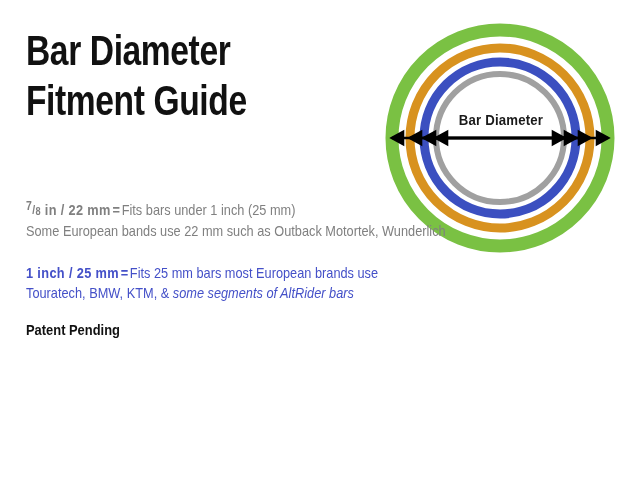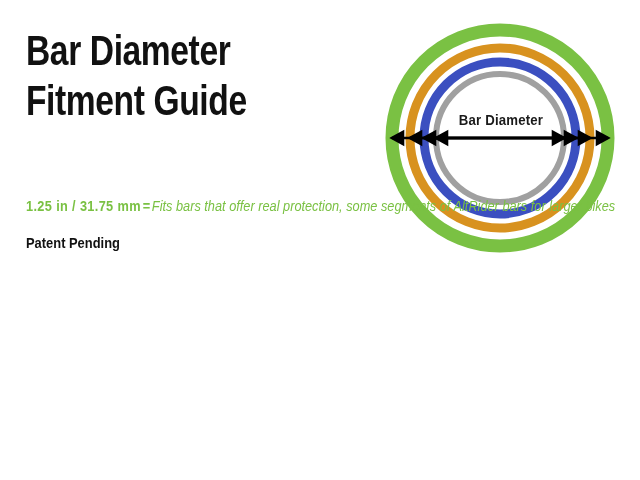--- a/index.html
+++ b/index.html
@@ -146,25 +146,36 @@
         <polygon points="214,124 203,118 203,130"></polygon>
         <polygon points="16,124 27,118 27,130"></polygon>
         <polygon points="232,124 221,118 221,130"></polygon>
       </g>
     </svg>
     <div class="dia-label">Bar Diameter</div>
   </div>
 
   <div class="spec-list">
 
+    <div class="spec gray">
+      <div class="spec-line">
+        <span class="k"><span class="frac"><sup>7</sup>/<sub>8</sub></span><span> in / 22 mm</span></span><span class="eq">=</span><span class="v">Fits bars under 1 inch (25 mm)</span>
+      </div>
+      <div class="spec-line">
+        <span class="v">Some European bands use 22 mm such as Outback Motortek, Wunderlich</span>
+      </div>
+    </div>
+
+    <div class="spec blue">
+      <div class="spec-line">
+        <span class="k"><span>1</span><span> inch / 25 mm</span></span><span class="eq">=</span><span class="v">Fits 25 mm bars most European brands use</span>
+      </div>
+      <div class="spec-line">
+        <span class="v">Touratech, BMW, KTM, &amp; </span><span class="v it">some segments of AltRider bars</span>
+      </div>
+    </div>
 
 
-
-    <div class="spec green">
-      <div class="spec-line">
-        <span class="k"><span>1.25</span><span> in / 31.75 mm</span></span><span class="eq">=</span><span class="v it">Fits bars that offer real protection, some segments of AltRider bars for larger bikes</span>
-      </div>
-    </div>
 
     <div class="patent">Patent Pending</div>
 
   </div>
 </div>
 
 </body></html>

